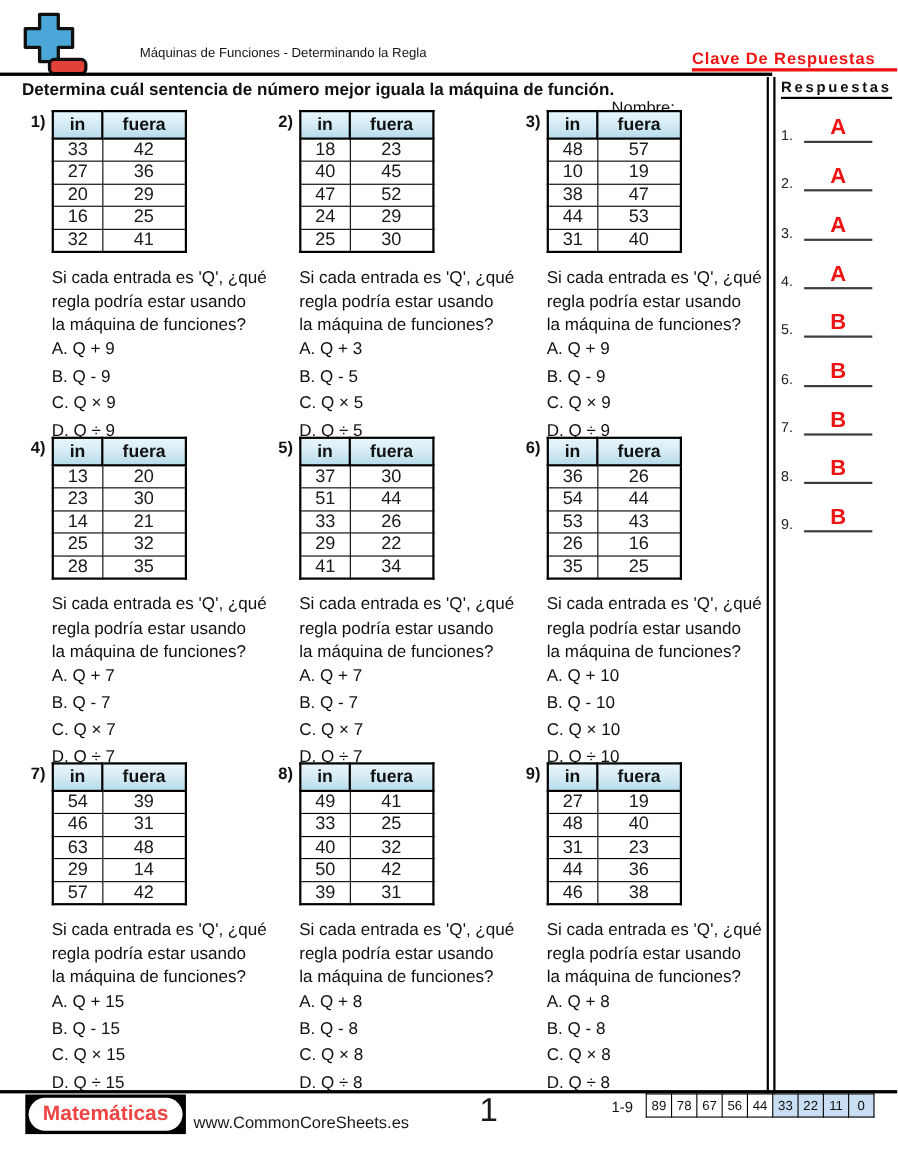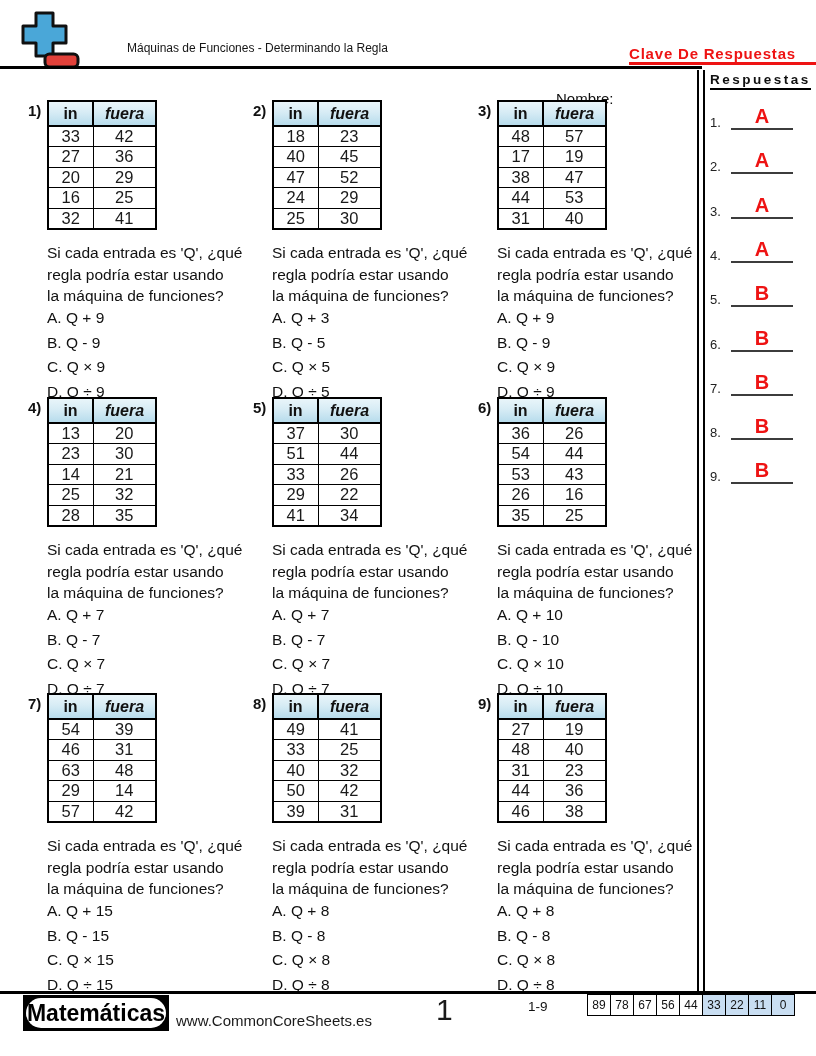--- a/index.html
+++ b/index.html
@@ -28,54 +28,55 @@
   .ans-line { width:62px; border-bottom:2px solid #3c3c3c; text-align:center; margin-left:3px; }
   .ans-letter { color:var(--accent-red,#ee1313); font-weight:bold; font-size:20px; line-height:24px; }
   
   #problems-container { position:absolute; left:0; top:0; width:702px; height:994px; }
   .problem { position:absolute; width:226px; height:296px; }
   .pnum { position:absolute; left:8px; top:2px; font-size:15px; font-weight:bold; }
   .ptable { position:absolute; left:27px; top:0; border-collapse:collapse; border:2.5px solid #000; }
   .ptable th { border:2px solid #000; border-bottom:2.5px solid #000; height:25px; font-size:16px; font-weight:bold;
     background:linear-gradient(180deg, var(--th-top,#e9f5fa) 0%, #d7ecf5 45%, var(--th-bottom,#b7dcec) 100%); }
   .ptable th.th-in { width:45px; }
-  .ptable th.th-fuera { width:63px;font-style:italic; }
+  .ptable th.th-fuera { width:76px; }
   .ptable td { border:1.5px solid #000; height:20.5px; font-size:16.5px; text-align:center; color:#1a1a1a; }
   .question { position:absolute; left:27px; top:142px; font-size:15.5px; color:#111; }
   .qline { line-height:21.5px; white-space:nowrap; }
   .options { position:absolute; left:27px; top:206px; font-size:15.5px; }
   .option { line-height:24.5px; white-space:nowrap; }
   
   .ftr-rule { position:absolute; left:0; top:991px; width:816px; height:2.5px; background:#000; }
   .brand-badge { position:absolute; left:23px; top:995px; width:146px; height:36px; background:#000; }
   .brand-pill { position:absolute; left:3px; top:3px; right:3px; bottom:3px; background:#fff; border-radius:15px;
-    display:flex; align-items:center; justify-content:center; font-size:23px; font-weight:bold; color:#000000; white-space:nowrap; }
+    display:flex; align-items:center; justify-content:center; font-size:19px; font-weight:bold; color:#ef4444; white-space:nowrap; }
   .ftr-url { position:absolute; left:176px; top:1012px; font-size:15px; color:#1a1a1a; white-space:nowrap; }
   .page-num { position:absolute; left:436px; top:993px; font-size:30px; color:#1a1a1a; }
-  .score-label { position:absolute; left:528px; top:999px; font-size:13.5px; }
+  .score-label { position:absolute; left:556px; top:999px; font-size:13.5px; }
   .score-table { position:absolute; left:587px; top:994px; border-collapse:collapse; }
   .score-table td { width:23px; height:21px; border:1.5px solid #000; font-size:12px; text-align:center; }
   .score-table td.hl { background:var(--score-blue,#c9def2); }
 </style>
 </head>
 <body>
 
 <div class="page">
 
   <div class="logo">
     <svg width="62" height="60" viewBox="0 0 62 60">
       <path d="M16 3 h17 v13 h13 v17 h-13 v13 h-17 v-13 h-13 v-17 h13 z" fill="var(--logo-blue,#4aa7d8)" stroke="#101010" stroke-width="3" stroke-linejoin="round"></path>
       <rect x="25" y="44" width="33" height="13" rx="4.5" fill="var(--logo-red,#e2413a)" stroke="#101010" stroke-width="3"></rect>
     </svg>
   </div>
   <div class="hdr-title">Máquinas de Funciones - Determinando la Regla</div>
   <div class="hdr-name-label">Nombre:</div>
   <div class="hdr-name-value">Clave De Respuestas</div>
   <div class="hdr-red-line"></div>
   <div class="hdr-rule"></div>
+  <div class="instruction">Determina cuál sentencia de número mejor iguala la máquina de función.</div>
 
   <div id="problems-container">
   <div class="problem" style="left: 20px; top: 100px;">
     <span class="pnum">1)</span>
     <table class="ptable">
       <thead>
         <tr>
           <th class="th-in">in</th>
           <th class="th-fuera">fuera</th>
         </tr>
@@ -169,21 +170,21 @@
           <th class="th-in">in</th>
           <th class="th-fuera">fuera</th>
         </tr>
       </thead>
       <tbody>
             <tr>
               <td>48</td>
               <td>57</td>
             </tr>
             <tr>
-              <td>17</td>
+              <td>10</td>
               <td>19</td>
             </tr>
             <tr>
               <td>38</td>
               <td>47</td>
             </tr>
             <tr>
               <td>44</td>
               <td>53</td>
             </tr>

